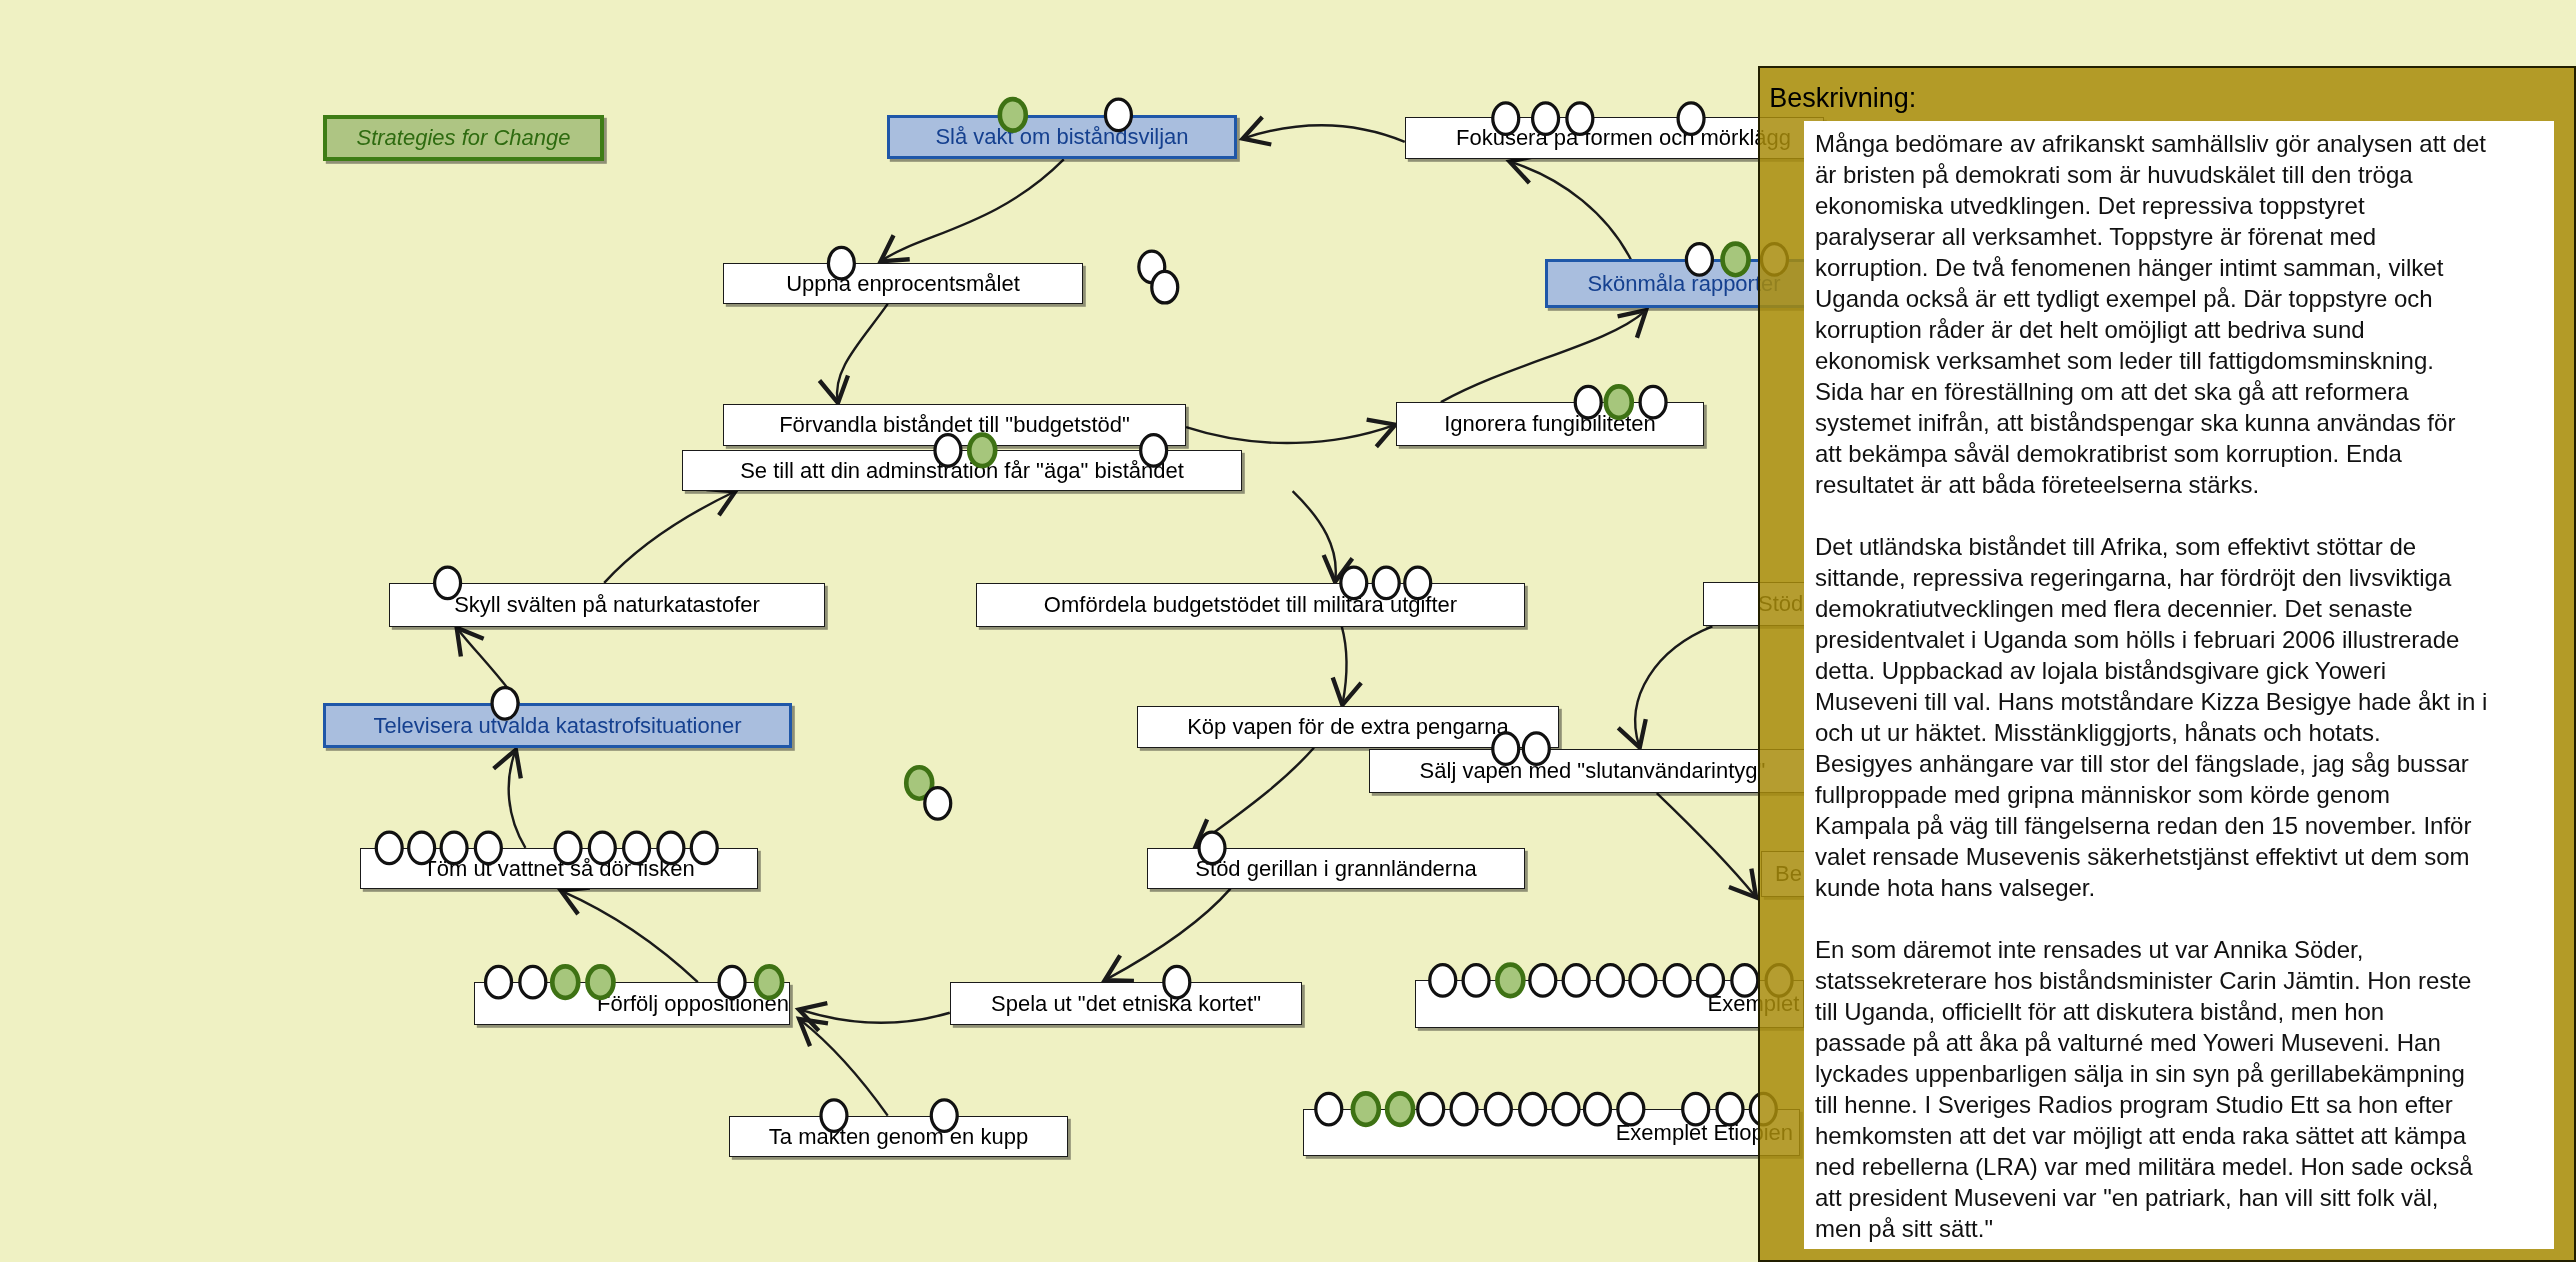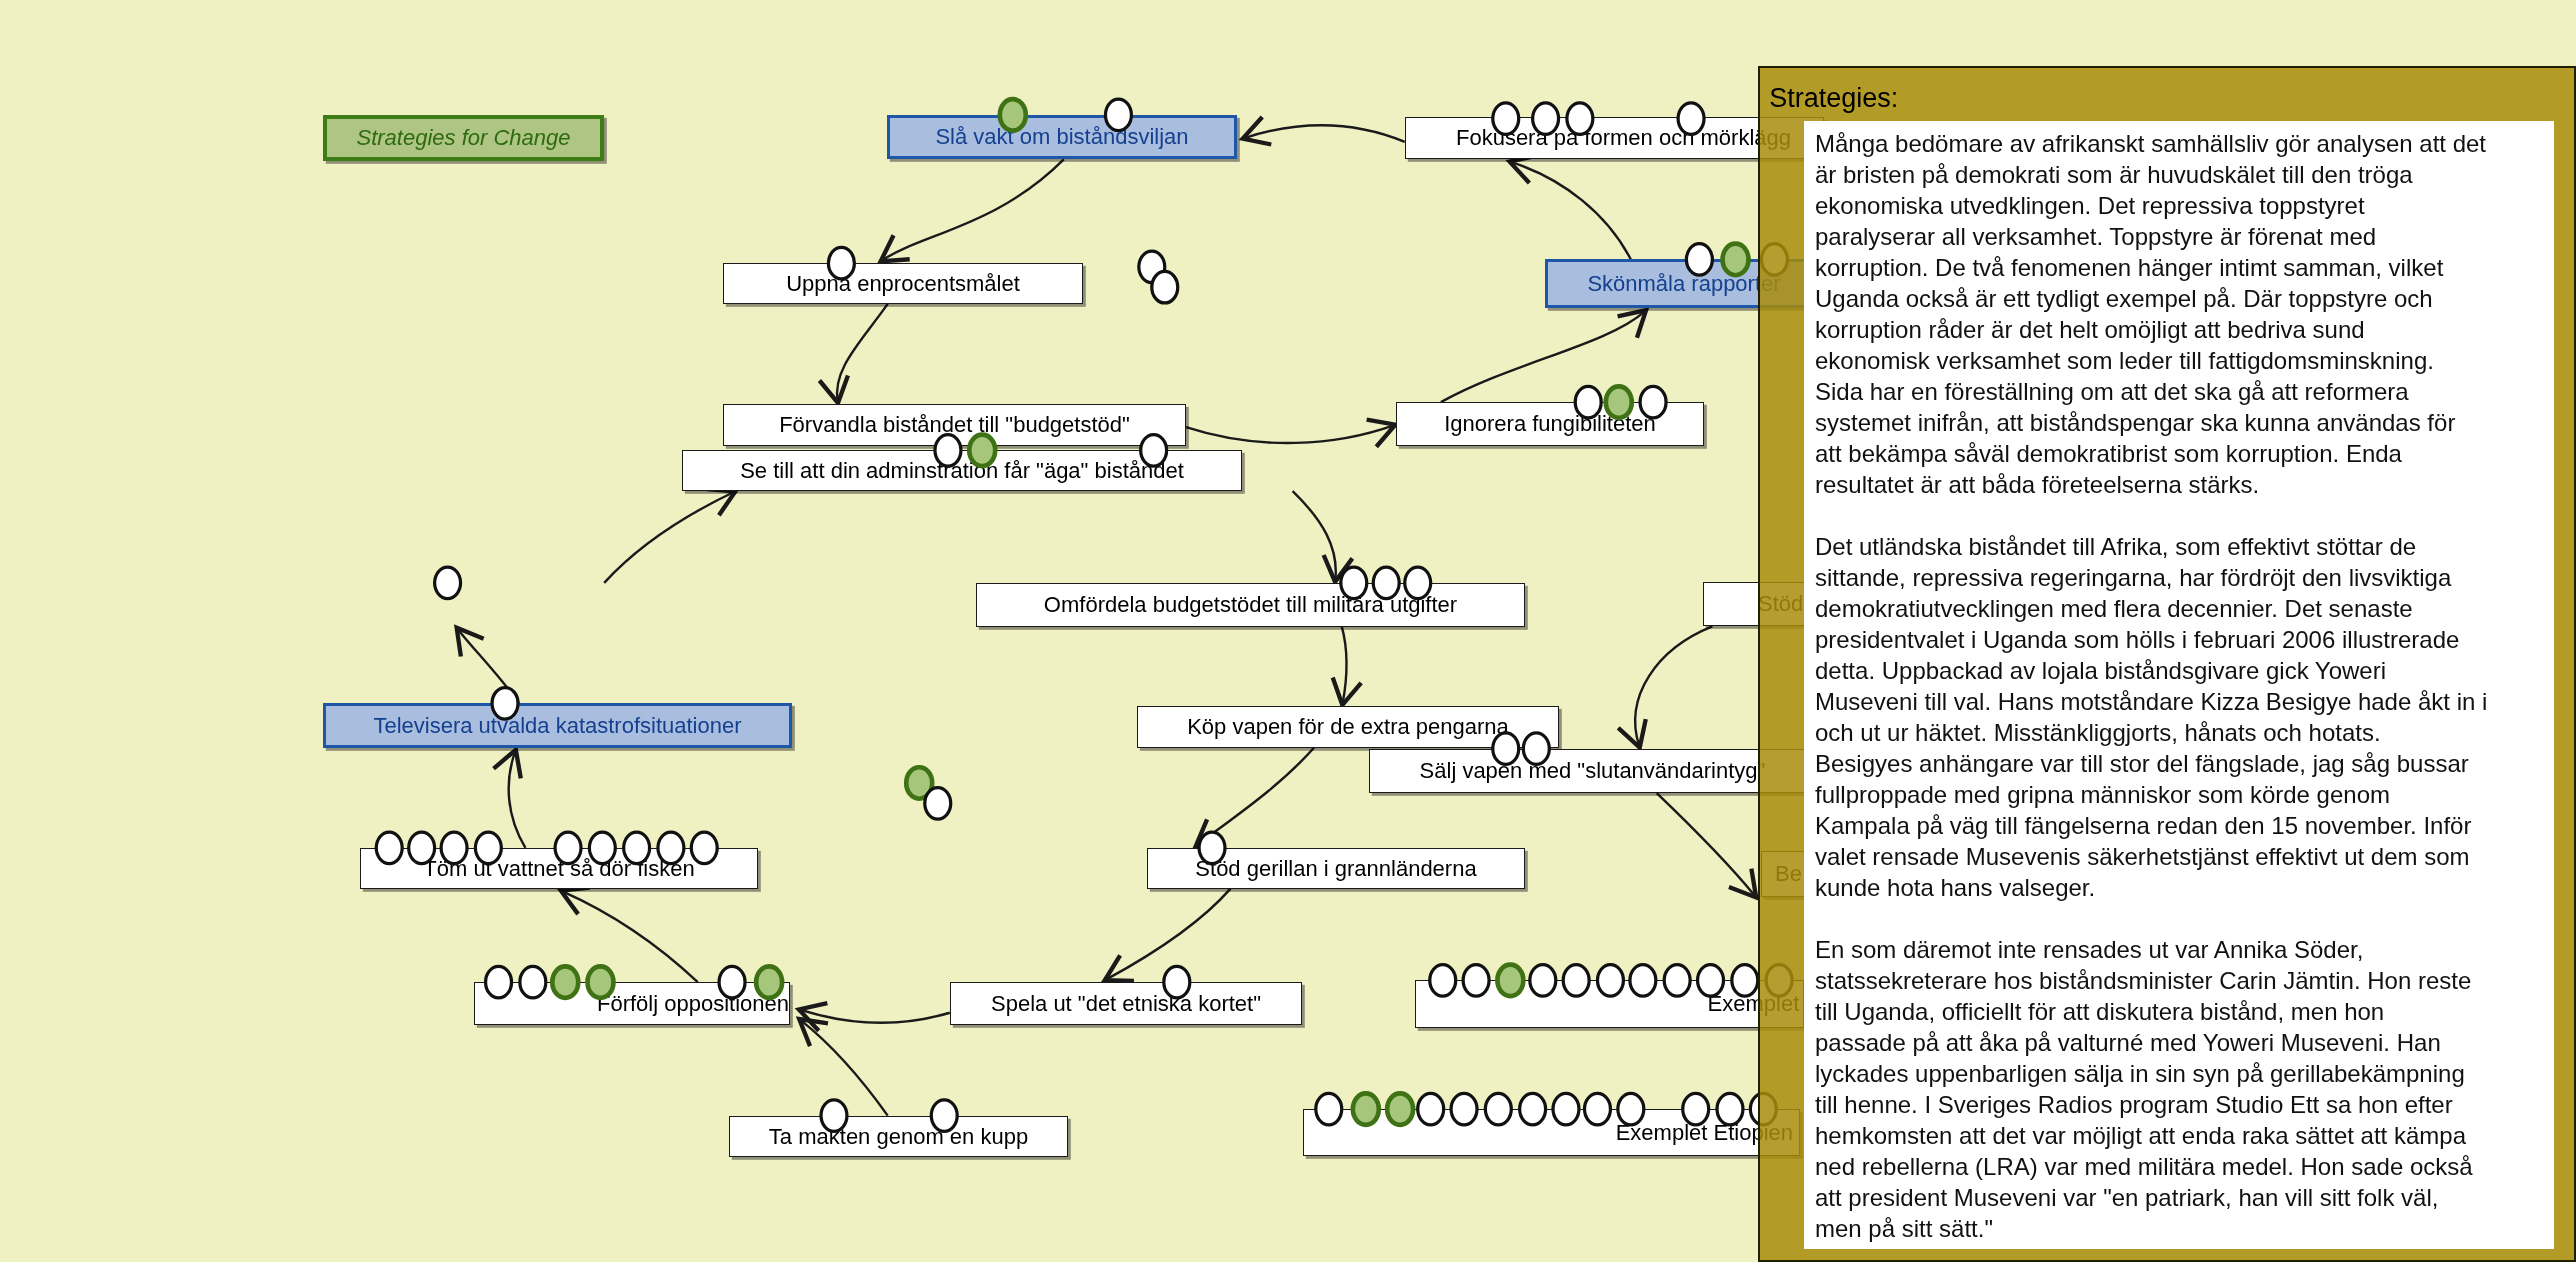--- a/index.html
+++ b/index.html
@@ -68,20 +68,23 @@
       <span>Skönmåla rapporter</span>
     </div>
     <div class="node " style="left: 723px; top: 404px; width: 463px; height: 42px; z-index: 2;">
       <span>Förvandla biståndet till "budgetstöd"</span>
     </div>
     <div class="node " style="left: 682px; top: 450px; width: 560px; height: 41px; z-index: 2;">
       <span>Se till att din adminstration får "äga" biståndet</span>
     </div>
     <div class="node " style="left: 1396px; top: 402px; width: 308px; height: 44px; z-index: 2;">
       <span>Ignorera fungibiliteten</span>
+    </div>
+    <div class="node " style="left: 389px; top: 583px; width: 436px; height: 44px; z-index: 2;">
+      <span>Skyll svälten på naturkatastofer</span>
     </div>
     <div class="node " style="left: 976px; top: 583px; width: 549px; height: 44px; z-index: 2;">
       <span>Omfördela budgetstödet till militära utgifter</span>
     </div>
     <div class="node  alignleft" style="left: 1703px; top: 582px; width: 113px; height: 44px; z-index: 2; padding-left: 54px;">
       <span>Stöd</span>
     </div>
     <div class="node blue" style="left: 323px; top: 703px; width: 469px; height: 45px; z-index: 2;">
       <span>Televisera utvalda katastrofsituationer</span>
     </div>
@@ -185,21 +188,21 @@
       <line x1="1243" y1="288" x2="1257" y2="310" stroke="#111" stroke-width="3"></line>
       <ellipse cx="1243" cy="288" rx="14" ry="17" fill="#ffffff" stroke="#111111" stroke-width="3.5"></ellipse>
       <ellipse cx="1257" cy="310" rx="14" ry="17" fill="#ffffff" stroke="#111111" stroke-width="3.5"></ellipse>
       <line x1="992" y1="845" x2="1012" y2="867" stroke="#111" stroke-width="3"></line>
       <ellipse cx="992" cy="845" rx="14" ry="17" fill="#a6c67c" stroke="#3e7214" stroke-width="5"></ellipse>
       <ellipse cx="1012" cy="867" rx="14" ry="17" fill="#ffffff" stroke="#111111" stroke-width="3.5"></ellipse>
     </svg>
   </div>
 
 <div id="desc-panel" style="z-index: 10;">
-  <div id="desc-title">Strategies:</div>
+  <div id="desc-title">Beskrivning:</div>
   <div id="desc-content">
     <div id="desc-body">Många bedömare av afrikanskt samhällsliv gör analysen att det
 är bristen på demokrati som är huvudskälet till den tröga
 ekonomiska utvedklingen. Det repressiva toppstyret
 paralyserar all verksamhet. Toppstyre är förenat med
 korruption. De två fenomenen hänger intimt samman, vilket
 Uganda också är ett tydligt exempel på. Där toppstyre och
 korruption råder är det helt omöjligt att bedriva sund
 ekonomisk verksamhet som leder till fattigdomsminskning.
 Sida har en föreställning om att det ska gå att reformera

